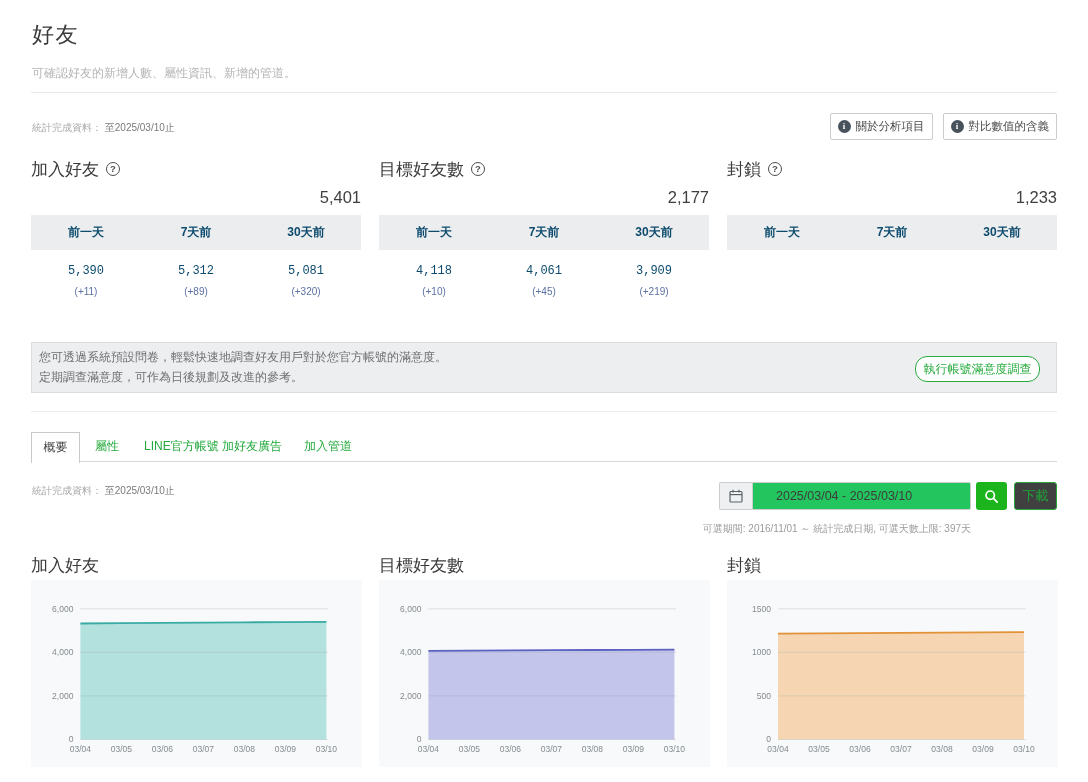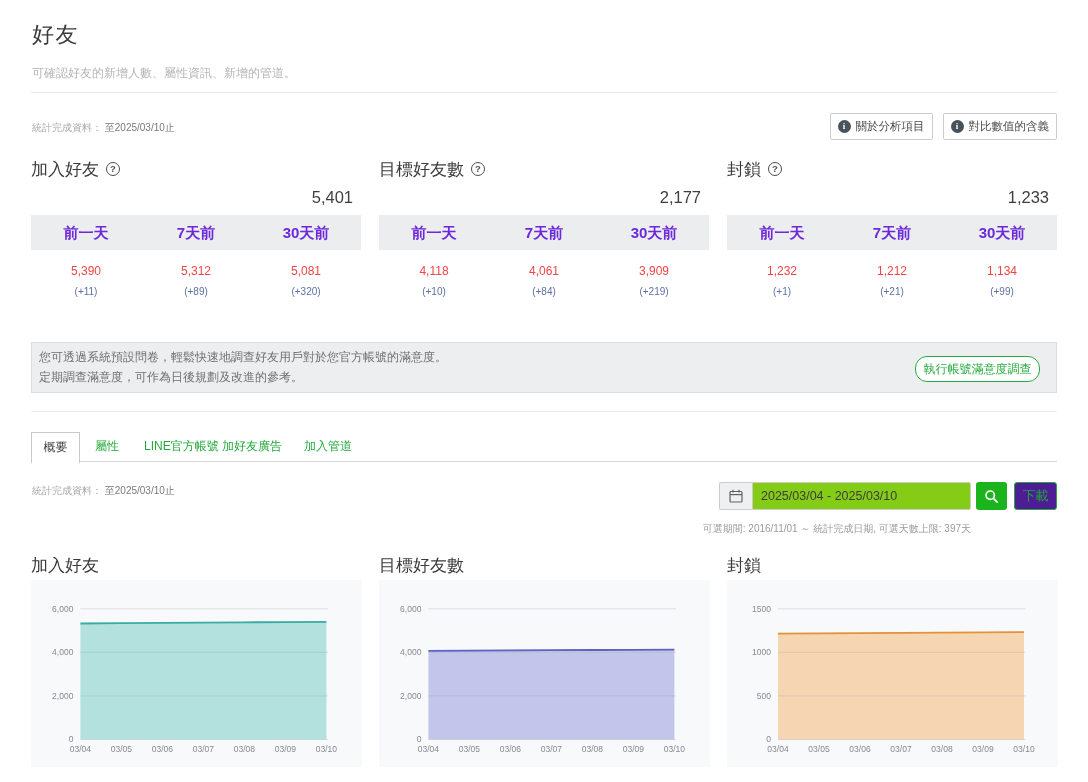--- a/index.html
+++ b/index.html
@@ -12,42 +12,42 @@
 .statlabel { font-size:10px; color:#a9a9a9; }
 .statlabel b { font-weight:400; color:#7a7a7a; }
 .lbl1 { left:32px; top:121px; }
 .infobtns { top:113px; right:31px; display:flex; gap:10px; }
 .ibtn { height:27px; display:flex; align-items:center; gap:5px; padding:0 7px; border:1px solid #ccc; border-radius:2px; background:#fff; font-size:11.5px; color:#4a4a4a; }
 .ii { width:13px; height:13px; border-radius:50%; background:#47525c; color:#fff; font-size:9px; font-weight:700; text-align:center; line-height:13px; font-family:"Liberation Serif",serif; }
 .statcol { top:160px; width:330px; }
 .sc1 { left:31px; } .sc2 { left:379px; } .sc3 { left:727px; }
 .schead { font-size:17px; color:#3b3b3b; height:18px; display:flex; align-items:center; }
 .qmark { display:inline-block; width:14px; height:14px; border:1.5px solid #4d4d4d; border-radius:50%; margin-left:7px; font-size:9.5px; font-weight:700; color:#4d4d4d; text-align:center; line-height:11.5px; }
-.bigval { position:absolute; top:27.5px; right:8px; font-size:16.5px; color:#3f3f3f; }
+.bigval { position:absolute; top:27.5px; right:0; font-size:16.5px; color:#3f3f3f; }
 .sttable { position:absolute; top:55px; left:0; width:330px; }
 .sthead { display:flex; height:35px; background:#ebedee; }
-.sthead div { width:110px; text-align:center; line-height:35px; font-size:15px; font-weight:700; color:#6d28d9; }
+.sthead div { width:110px; text-align:center; line-height:35px; font-size:12px; font-weight:700; color:#0c4a6e; }
 .stvals { display:flex; padding-top:14px; }
 .stvals > div { width:110px; text-align:center; }
-.num { font-size:12px; color:#ef4444; }
+.num { font-size:12px; color:#0c4a6e;font-family:Liberation Mono, monospace; }
 .diff { font-size:10px; color:#5c70a3; margin-top:8px; }
 .notice { left:31px; top:342px; width:1026px; height:51px; background:#eceef0; border:1px solid #dadcde; }
 .notice p { margin-left:7px; margin-top:5px; font-size:12px; line-height:19.5px; color:#707070; }
 .survey { position:absolute; right:16px; top:13px; width:125px; height:26px; border:1px solid #27ab3e; border-radius:12px; background:#fff; color:#27ab3e; font-size:12px; text-align:center; line-height:24px; }
 .hr2 { left:31px; top:411px; width:1026px; border-top:1px solid #ececec; }
 .tabs { left:31px; top:432px; width:1026px; height:30px; border-bottom:1px solid #d8d8d8; }
 .tab-active { position:absolute; left:0; top:0; width:49px; height:31px; background:#fff; border:1px solid #c9c9c9; border-bottom:none; text-align:center; line-height:29px; font-size:12px; color:#3f3f3f; }
 .tabg { position:absolute; top:0; height:30px; line-height:29px; font-size:12px; color:#23a93c; }
 .tg1 { left:64px; } .tg2 { left:113px; } .tg3 { left:273px;text-align:center; }
 .lbl2 { left:32px; top:484px; }
 .dategroup { top:482px; left:719px; height:28px; display:flex; }
 .calbox { width:33px; height:28px; background:#eef0f1; border:1px solid #ccc; border-right:none; border-radius:2px 0 0 2px; display:flex; align-items:center; justify-content:center; }
-.dateinput { width:219px; height:28px; background:#84cc16; border:1px solid #ccc; border-radius:0 2px 2px 0; font-size:12.5px; color:#3d3d3d; line-height:26px; padding-left:8px; }
+.dateinput { width:219px; height:28px; background:#22c55e; border:1px solid #ccc; border-radius:0 2px 2px 0; font-size:12.5px; color:#3d3d3d; line-height:26px; padding-left:23px; }
 .searchbtn { position:absolute; left:976px; top:482px; width:31px; height:28px; background:#1cb41c; border-radius:3px; display:flex; align-items:center; justify-content:center; }
-.dlbtn { position:absolute; left:1014px; top:482px; width:43px; height:28px; border:1px solid #27a53b; border-radius:3px; background:#4c1d95; color:#1fa537; font-size:13px; text-align:center; line-height:26px; }
+.dlbtn { position:absolute; left:1014px; top:482px; width:43px; height:28px; border:1px solid #27a53b; border-radius:3px; background:#404040; color:#1fa537; font-size:13px; text-align:center; line-height:26px; }
 .rangenote { top:522px; right:117px; white-space:nowrap; font-size:10px; color:#9b9b9b; }
 .charttitle { top:554px; font-size:17px; color:#3b3b3b; }
 .ct1 { left:31px; } .ct2 { left:379px; } .ct3 { left:727px; }
 .card { top:580px; width:331px; height:187px; background:#f7f9fa; }
 .cd1 { left:31px; } .cd2 { left:379px; } .cd3 { left:727px; }
 .card svg { display:block; }
 </style>
 </head>
 <body>
 <h1 class="abs title">好友</h1>
@@ -93,52 +93,38 @@
         <div>7天前</div>
         <div>30天前</div>
       </div>
     <div class="stvals">
       <div>
           <div class="num">4,118</div>
           <div class="diff">(+10)</div>
         </div>
       <div>
           <div class="num">4,061</div>
-          <div class="diff">(+84)</div>
+          <div class="diff">(+45)</div>
         </div>
       <div>
           <div class="num">3,909</div>
           <div class="diff">(+219)</div>
         </div>
     </div>
   </div>
 </div>
 <div class="abs statcol sc3">
   <div class="schead">封鎖<span class="qmark">?</span></div>
   <div class="bigval">1,233</div>
   <div class="sttable">
     <div class="sthead">
         <div>前一天</div>
         <div>7天前</div>
         <div>30天前</div>
       </div>
-    <div class="stvals">
-      <div>
-          <div class="num">1,232</div>
-          <div class="diff">(+1)</div>
-        </div>
-      <div>
-          <div class="num">1,212</div>
-          <div class="diff">(+21)</div>
-        </div>
-      <div>
-          <div class="num">1,134</div>
-          <div class="diff">(+99)</div>
-        </div>
-    </div>
   </div>
 </div>
 
 <div class="abs notice">
   <p>您可透過系統預設問卷，輕鬆快速地調查好友用戶對於您官方帳號的滿意度。<br>定期調查滿意度，可作為日後規劃及改進的參考。</p>
   <div class="survey">執行帳號滿意度調查</div>
 </div>
 <div class="abs hr2"></div>
 
 <div class="abs tabs">

